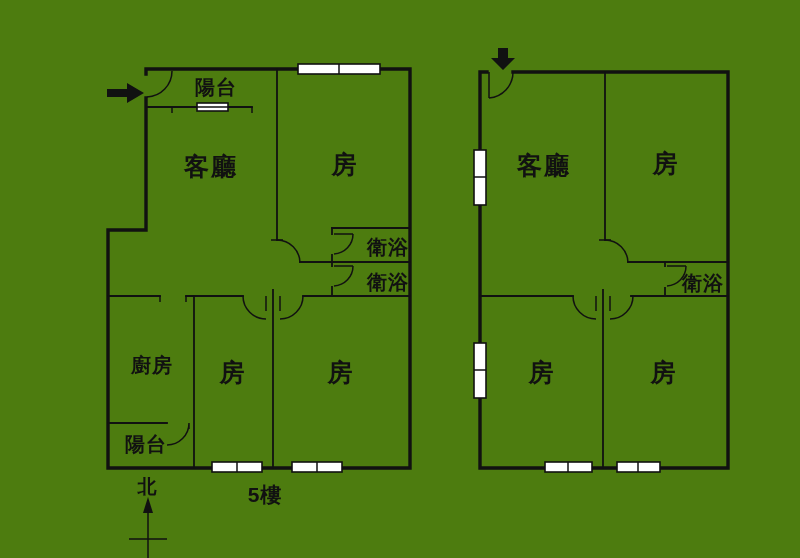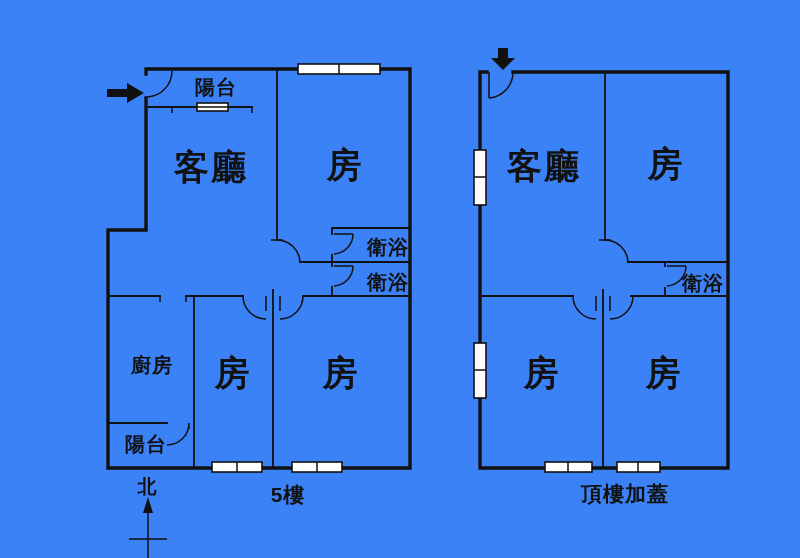--- a/index.html
+++ b/index.html
@@ -1,33 +1,33 @@
 <!DOCTYPE html>
 <html><head>
 <meta charset="utf-8">
 <style>
   html,body { margin:0; padding:0; background:#ffffff; }
   #stage {
-    position:relative; width:800px; height:558px; background:#3b82f6;
+    position:relative; width:800px; height:558px; background:#4d7c0f;
     font-family:"Liberation Sans","DejaVu Sans",sans-serif; overflow:hidden;
   }
   #linework { position:absolute; left:0; top:0; }
   .wall-outer { fill:none; stroke:#111111; stroke-width:3.4; stroke-linejoin:miter; stroke-linecap:square; }
   .wall-in   { fill:none; stroke:#111111; stroke-width:1.8; stroke-linecap:square; }
   .door      { fill:none; stroke:#111111; stroke-width:1.5; }
   .win       { fill:#ffffff; stroke:#111111; stroke-width:1.6; }
   .thin      { fill:none; stroke:#111111; stroke-width:1.5; }
   .solid     { fill:#111111; stroke:none; }
   .lbl {
     position:absolute; transform:translate(-50%,-50%);
     color:#111111; font-weight:600; white-space:nowrap; line-height:1;
   }
-  .lbl-lg  { font-size:35px; letter-spacing:2px; }
+  .lbl-lg  { font-size:25px; letter-spacing:2px; }
   .lbl-md  { font-size:20px; letter-spacing:1px; }
-  .lbl-cap { font-size:21px; letter-spacing:1px;margin-left:23px; }
+  .lbl-cap { font-size:21px; letter-spacing:1px; }
   .lbl-n   { font-size:19px; }
 </style>
 </head>
 <body>
 
 <div id="stage">
 
   <svg id="linework" width="800" height="558" viewBox="0 0 800 558">
 
     <g>
@@ -113,15 +113,14 @@
   <span class="lbl lbl-lg" style="left:341px; top:372px;">房</span>
   <span class="lbl lbl-md" style="left:146px; top:444px;">陽台</span>
   <span class="lbl lbl-n" style="left:147px; top:486px;">北</span>
   <span class="lbl lbl-cap" style="left:265px; top:494px;">5樓</span>
 
   <span class="lbl lbl-lg" style="left:544px; top:165px;">客廳</span>
   <span class="lbl lbl-lg" style="left:666px; top:163px;">房</span>
   <span class="lbl lbl-md" style="left:703px; top:283px;">衛浴</span>
   <span class="lbl lbl-lg" style="left:542px; top:372px;">房</span>
   <span class="lbl lbl-lg" style="left:664px; top:372px;">房</span>
-  <span class="lbl lbl-cap" style="left:602px; top:493px;">頂樓加蓋</span>
 
 </div>
 
 </body></html>

